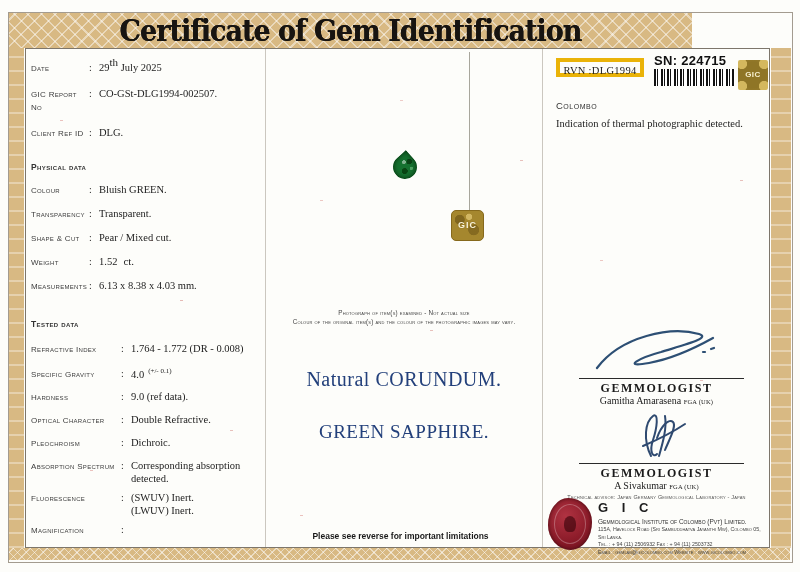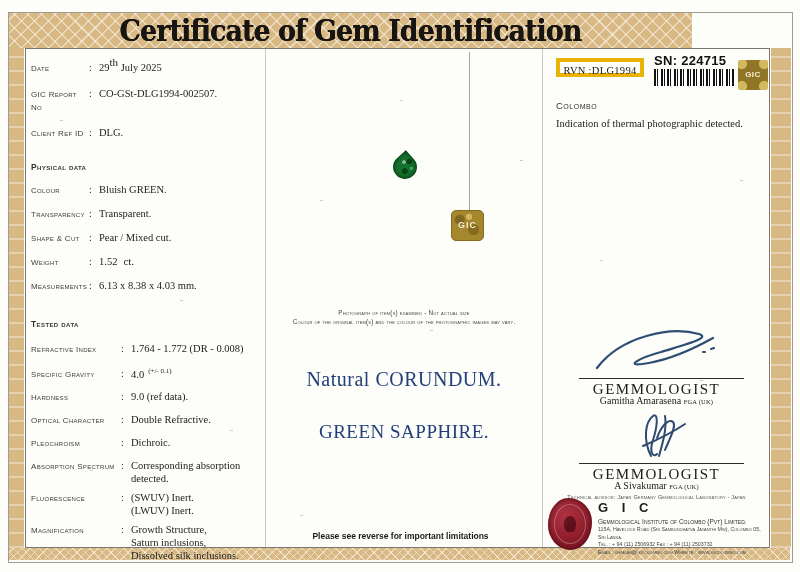--- a/index.html
+++ b/index.html
@@ -106,21 +106,21 @@
          radial-gradient(circle at 87% 87%, #d4b85e 0 13%, transparent 15%),
          radial-gradient(circle at 50% 50%, #8f7526 0 60%, #9c8130 100%);
        color:#f7efce;font-size:8px;font-weight:bold;text-align:center;line-height:30px;letter-spacing:.5px;}
   .remarks-h{position:absolute;left:13px;top:52px;font-size:9.5px;font-variant:small-caps;
        letter-spacing:.5px;color:#333;}
   .remarks-t{position:absolute;left:13px;top:70px;width:205px;
        font-family:"Liberation Serif",serif;font-size:10.5px;color:#222;}
   .sig-svg{position:absolute;}
   .sig-line{position:absolute;left:36px;right:26px;border-top:1.5px solid #2a2a2a;}
   .sig-title{position:absolute;left:0;right:0;text-align:center;
-       font-family:"Liberation Serif",serif;font-size:15px;letter-spacing:1.5px;color:#1b1b1b;}
+       font-family:"Liberation Serif",serif;font-size:12px;letter-spacing:1.5px;color:#1b1b1b;font-weight:bold;}
   .sig-name{position:absolute;left:0;right:0;text-align:center;
        font-family:"Liberation Serif",serif;font-size:10px;color:#1b1b1b;}
   .cred{font-size:6.5px;font-variant:small-caps;letter-spacing:.2px;}
   .tech-line{position:absolute;left:0;right:0;top:446px;text-align:center;
        font-size:5.5px;font-variant:small-caps;color:#555;letter-spacing:.2px;}
   .seal{position:absolute;left:5px;top:450px;width:44px;height:52px;
        background:radial-gradient(circle at 40% 35%, #b03342, #8a1a28 60%, #6e1220);
        border-radius:46% 54% 48% 52% / 52% 46% 54% 48%;box-shadow:inset 0 0 4px rgba(40,0,5,.7);}
   .seal::before{content:"";position:absolute;inset:6px;border:1px solid rgba(255,255,255,.28);border-radius:50%;}
   .seal::after{content:"";position:absolute;left:16px;top:18px;width:12px;height:16px;
@@ -228,23 +228,20 @@
     </div>
     <div class="row tested mb6">
       <span class="lbl">Fluorescence</span>
       <span class="colon">:</span>
       <span class="val multi">(SWUV)  Inert.
 (LWUV)  Inert.</span>
     </div>
     <div class="row tested">
       <span class="lbl">Magnification</span>
       <span class="colon">:</span>
-      <span class="val multi">Growth Structure,
-Saturn inclusions,
-Dissolved silk inclusions.</span>
     </div>
   </div>
 
   <div class="panel-center">
     <div class="string"></div>
     <div class="gem"></div>
     <div class="gic-tag">GIC</div>
     <div class="photo-caption">
       <div>Photograph of item(s) examined  -  Not actual size</div>
       <div>Colour of the original item(s) and the colour of the photographic images may vary.</div>

